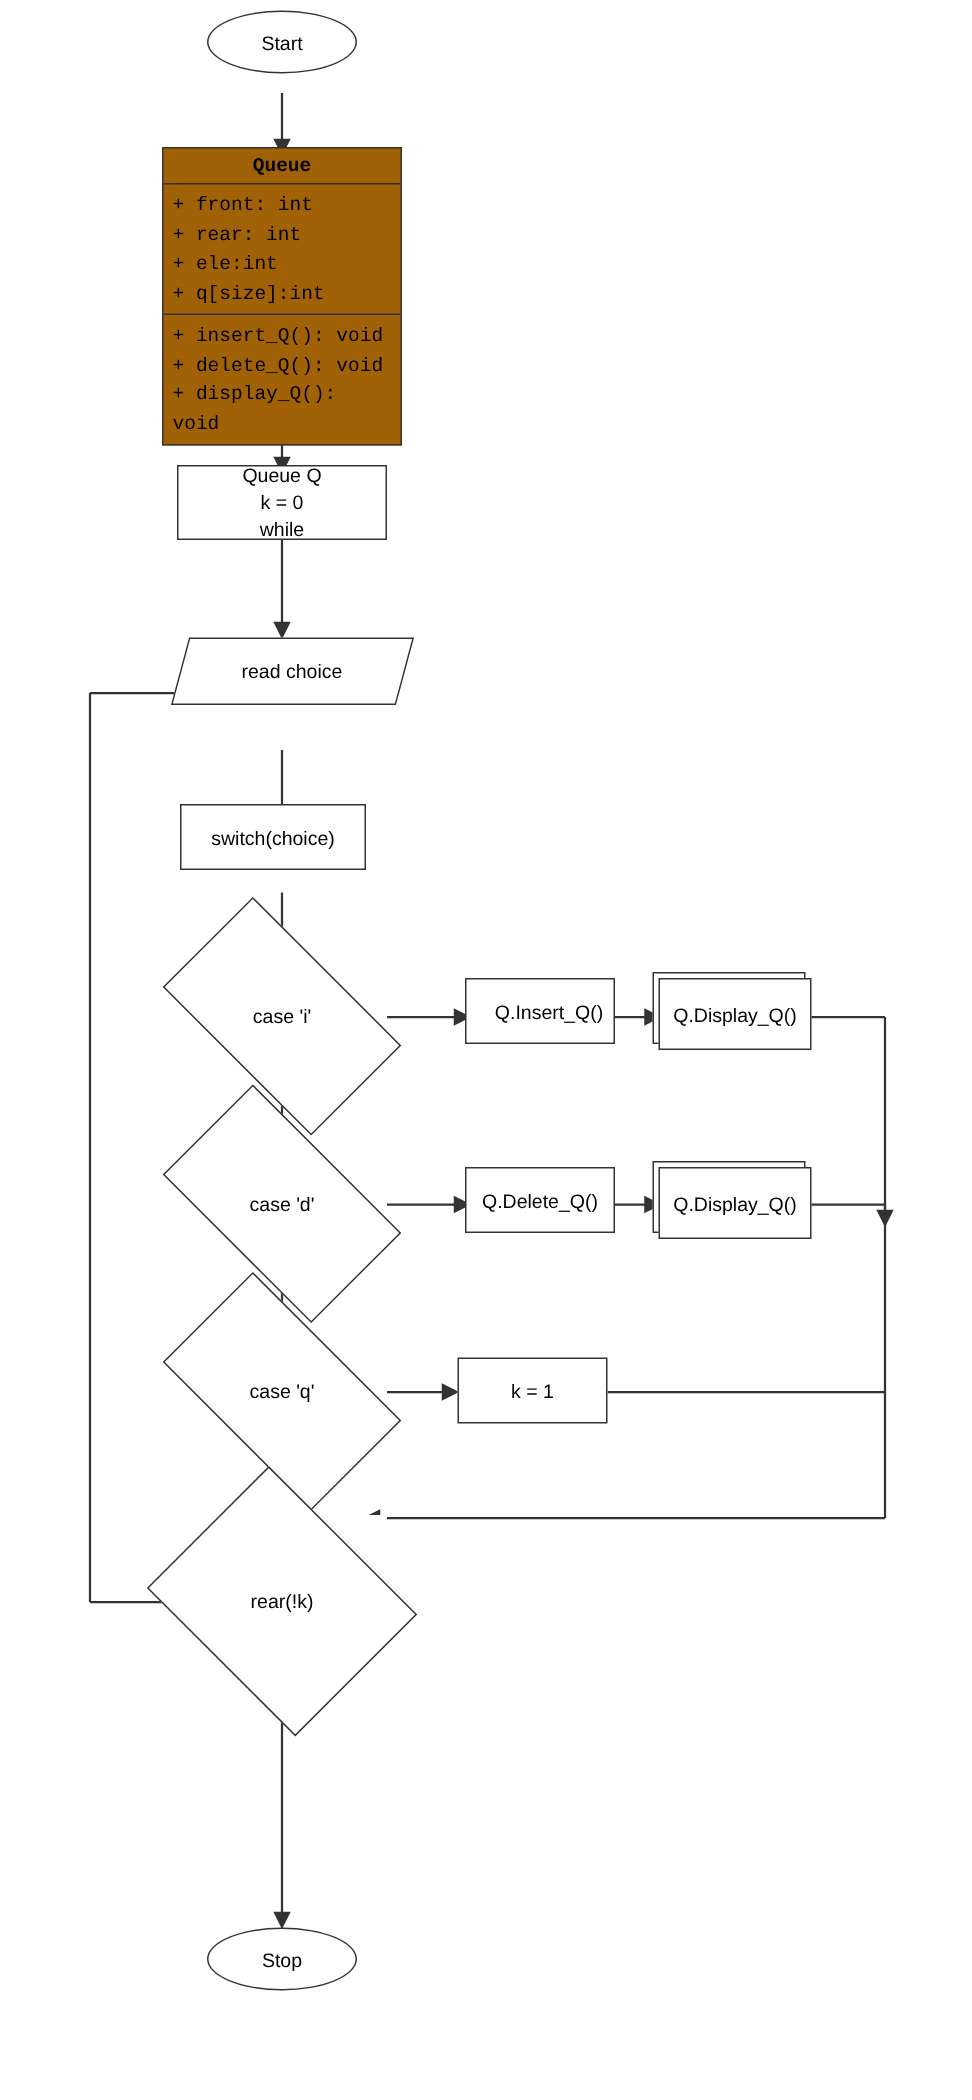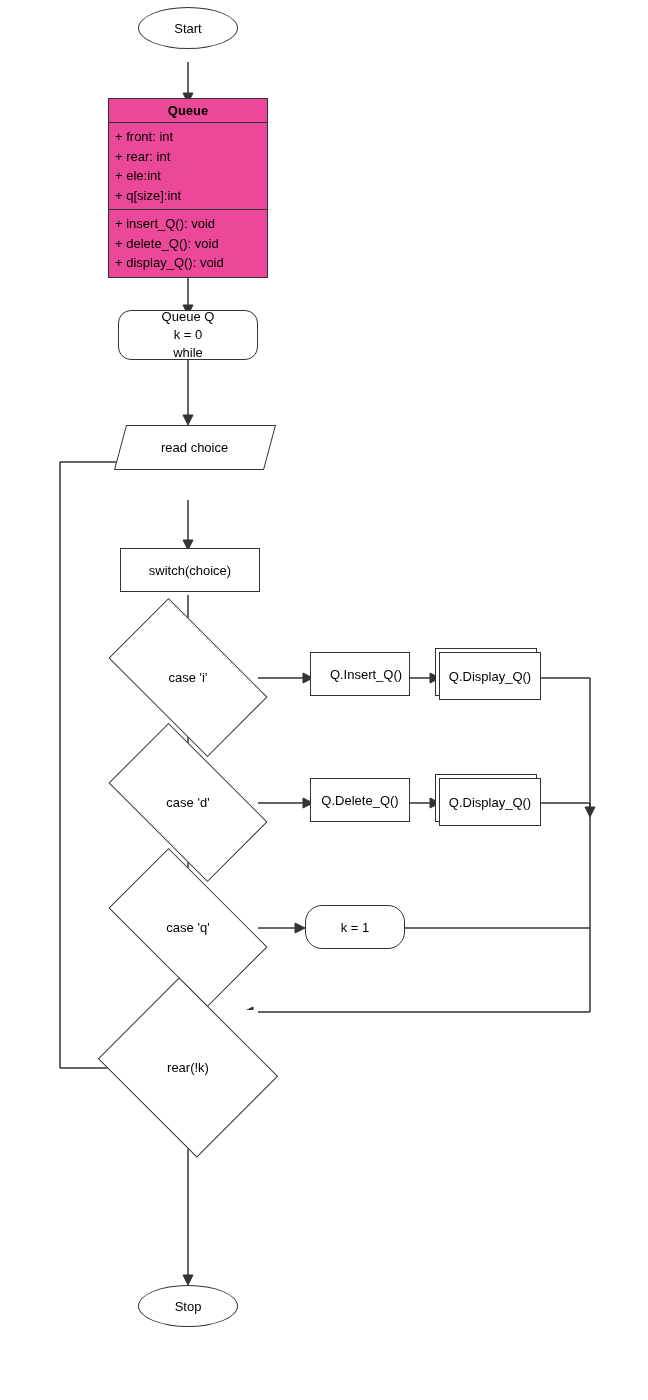--- a/index.html
+++ b/index.html
@@ -56,21 +56,22 @@
       position: absolute;
       top: 0; left: 0;
     }
     .diamond span {
       position: relative;
       z-index: 2;
     }
     .uml-class {
       position: absolute;
       border: 1.5px solid #333;
-      background: #ec4899;
+      background: #a16207;
+      font-family: Liberation Mono, monospace;
     }
     .uml-header {
       border-bottom: 1.5px solid #333;
       padding: 4px 6px;
       font-weight: bold;
       text-align: center;
     }
     .uml-section {
       border-bottom: 1.5px solid #333;
       padding: 4px 6px;
@@ -180,31 +181,31 @@
       <div>+ ele:int</div>
       <div>+ q[size]:int</div>
     </div>
     <div class="uml-section">
       <div>+ insert_Q(): void</div>
       <div>+ delete_Q(): void</div>
       <div>+ display_Q(): void</div>
     </div>
   </div>
 
-  <div class="shape rect" style="left:118px; top:310px; width:140px; height:50px; flex-direction:column; line-height:1.4;border-radius:13px;">
+  <div class="shape rect" style="left:118px; top:310px; width:140px; height:50px; flex-direction:column; line-height:1.4;">
     <div>Queue Q</div>
     <div>k = 0</div>
     <div>while</div>
   </div>
 
   <div class="shape parallelogram" style="left:120px; top:425px; width:150px; height:45px;">
     <span>read choice</span>
   </div>
 
-  <div class="shape rect" style="left:120px; top:548px; width:140px; height:44px;">
+  <div class="shape rect" style="left:120px; top:536px; width:124px; height:44px;">
     <span>switch(choice)</span>
   </div>
 
   <div class="diamond shape" style="left:118px; top:635px; width:140px; height:85px;text-align:center;">
     <div class="diamond-inner"></div>
     <span>case 'i'</span>
   </div>
 
   <div class="shape rect" style="left:310px; top:652px; width:100px; height:44px;padding-left:12px;">
     <span>Q.Insert_Q()</span>
@@ -231,21 +232,21 @@
     <div style="position:absolute; top:4px;left:4px;right:-4px;bottom:-4px; border:1.5px solid #333; background:#fff; z-index:2; display:flex; align-items:center; justify-content:center;">
       <span>Q.Display_Q()</span>
     </div>
   </div>
 
   <div class="diamond shape" style="left:118px; top:885px; width:140px; height:85px;">
     <div class="diamond-inner"></div>
     <span>case 'q'</span>
   </div>
 
-  <div class="shape rect" style="left:305px; top:905px; width:100px; height:44px;border-radius:17px;">
+  <div class="shape rect" style="left:305px; top:905px; width:100px; height:44px;">
     <span>k = 1</span>
   </div>
 
   <div class="diamond shape" style="left:118px; top:1010px; width:140px; height:115px;">
     <div class="diamond-inner"></div>
     <span>rear(!k)</span>
   </div>
 
   <div class="shape ellipse" style="left:138px; top:1285px; width:100px; height:42px;">
     <span>Stop</span>

